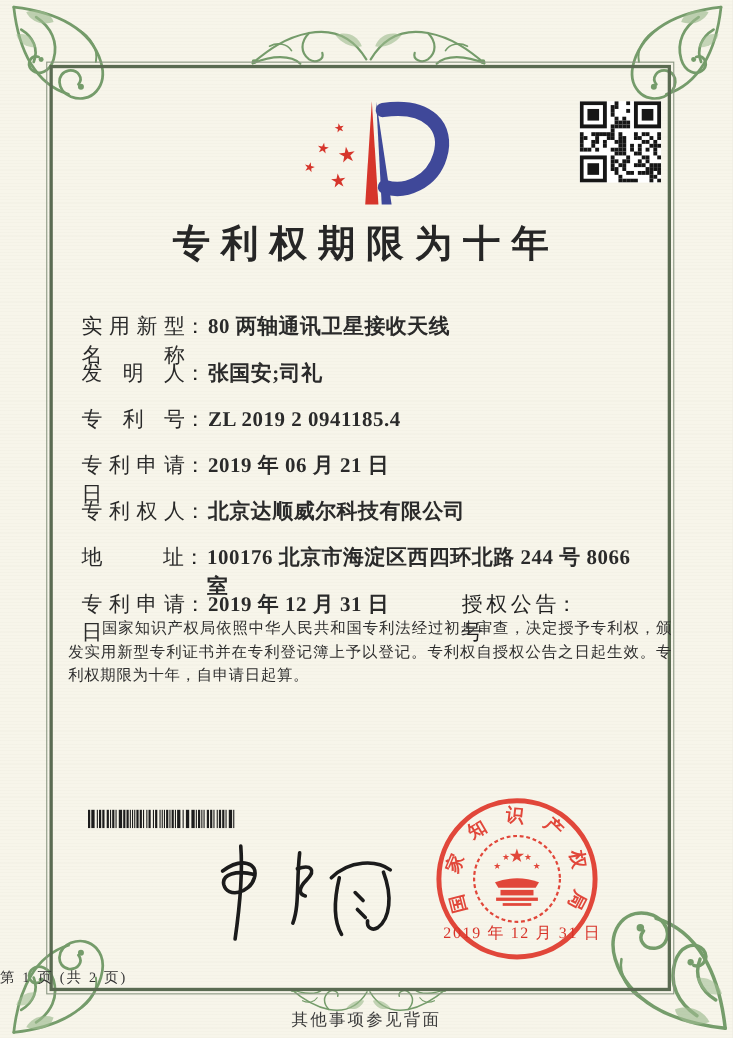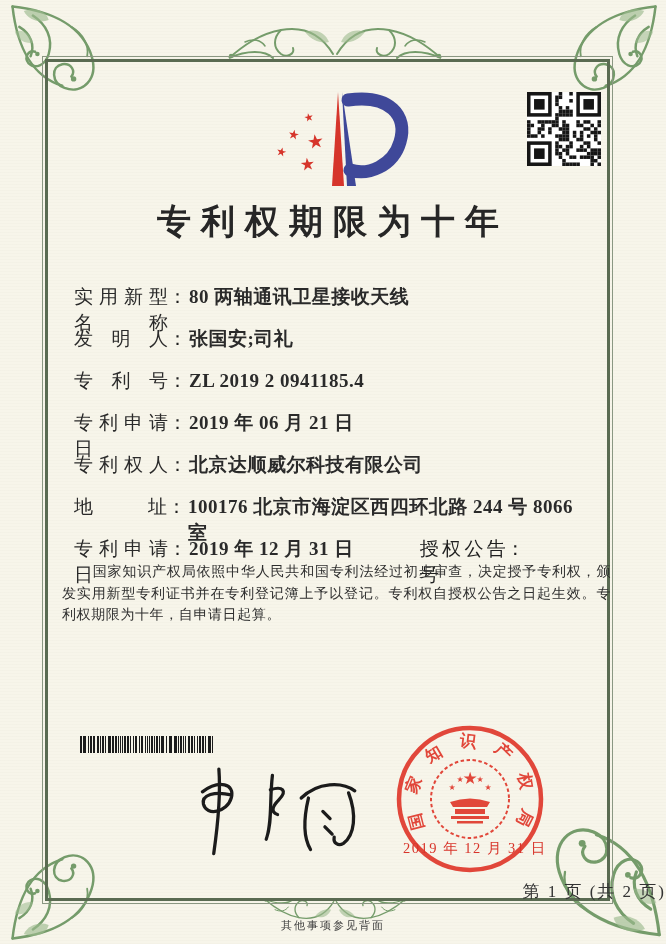--- a/index.html
+++ b/index.html
@@ -38,24 +38,24 @@
   .barcode{position:absolute;left:80px;top:736px;width:172px;height:17px;font-size:0;white-space:nowrap;overflow:hidden;}
   .barcode span{display:inline-block;height:100%;background:#1c1c1c;vertical-align:top;}
   
   .signer{position:absolute;left:85px;top:797px;font-size:16px;line-height:29px;letter-spacing:1px;color:#222;}
   .signature{position:absolute;left:188px;top:762px;width:175px;height:105px;}
   
   .seal{position:absolute;left:393px;top:722px;width:154px;height:154px;opacity:.93;}
   .seal-date{position:absolute;left:403px;top:839px;font-size:14.5px;letter-spacing:1.5px;
              color:#d8342a;z-index:5;}
   
-  .page-info{position:absolute;left:0;top:880px;width:100%;text-align:right;
-             font-size:17px;letter-spacing:2px;color:#333;}
+  .page-info{position:absolute;left:0;top:880px;width:100%;text-align:left;
+             font-size:13px;letter-spacing:2px;color:#333;}
   .back-note{position:absolute;left:0;top:918px;width:100%;text-align:center;
-             font-size:11px;letter-spacing:2px;color:#3a3a3a;}
+             font-size:15px;letter-spacing:2px;color:#3a3a3a;}
 </style>
 </head>
 <body>
 
 <div class="page">
 
   <svg width="0" height="0" style="position:absolute">
     <defs>
       <g id="flourish" fill="none" stroke="#5f8d55" stroke-width="2.2" stroke-linecap="round">
         <path d="M4,4 C40,8 66,22 74,48 C80,68 66,82 50,76 C38,71 38,57 48,55 C56,54 60,61 56,66"></path>

